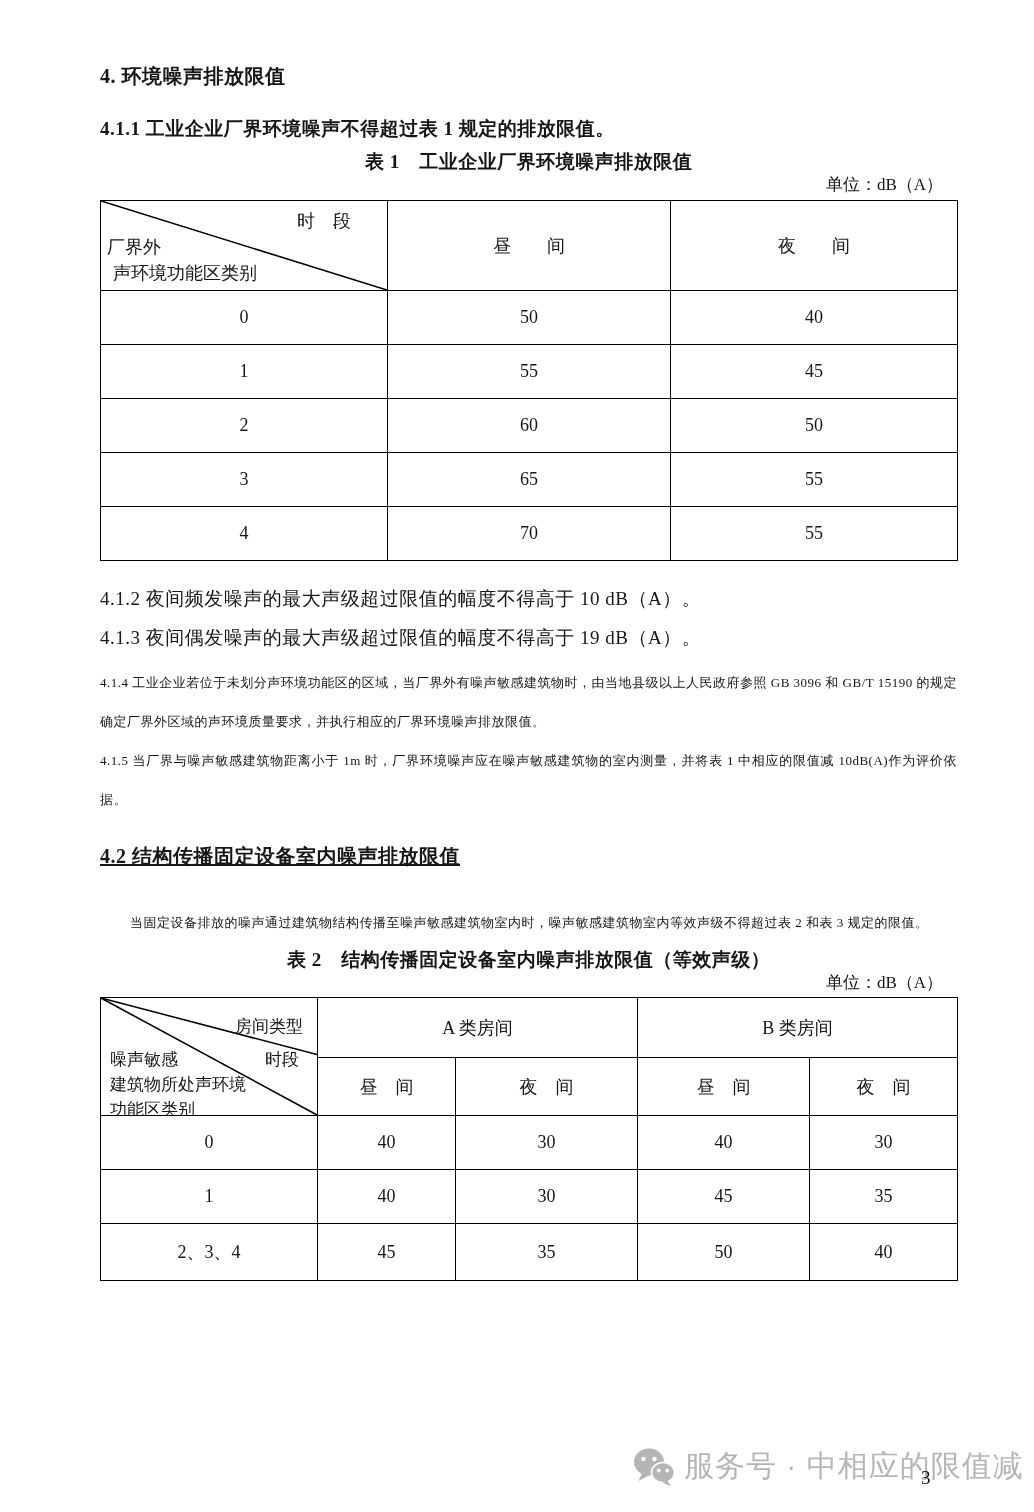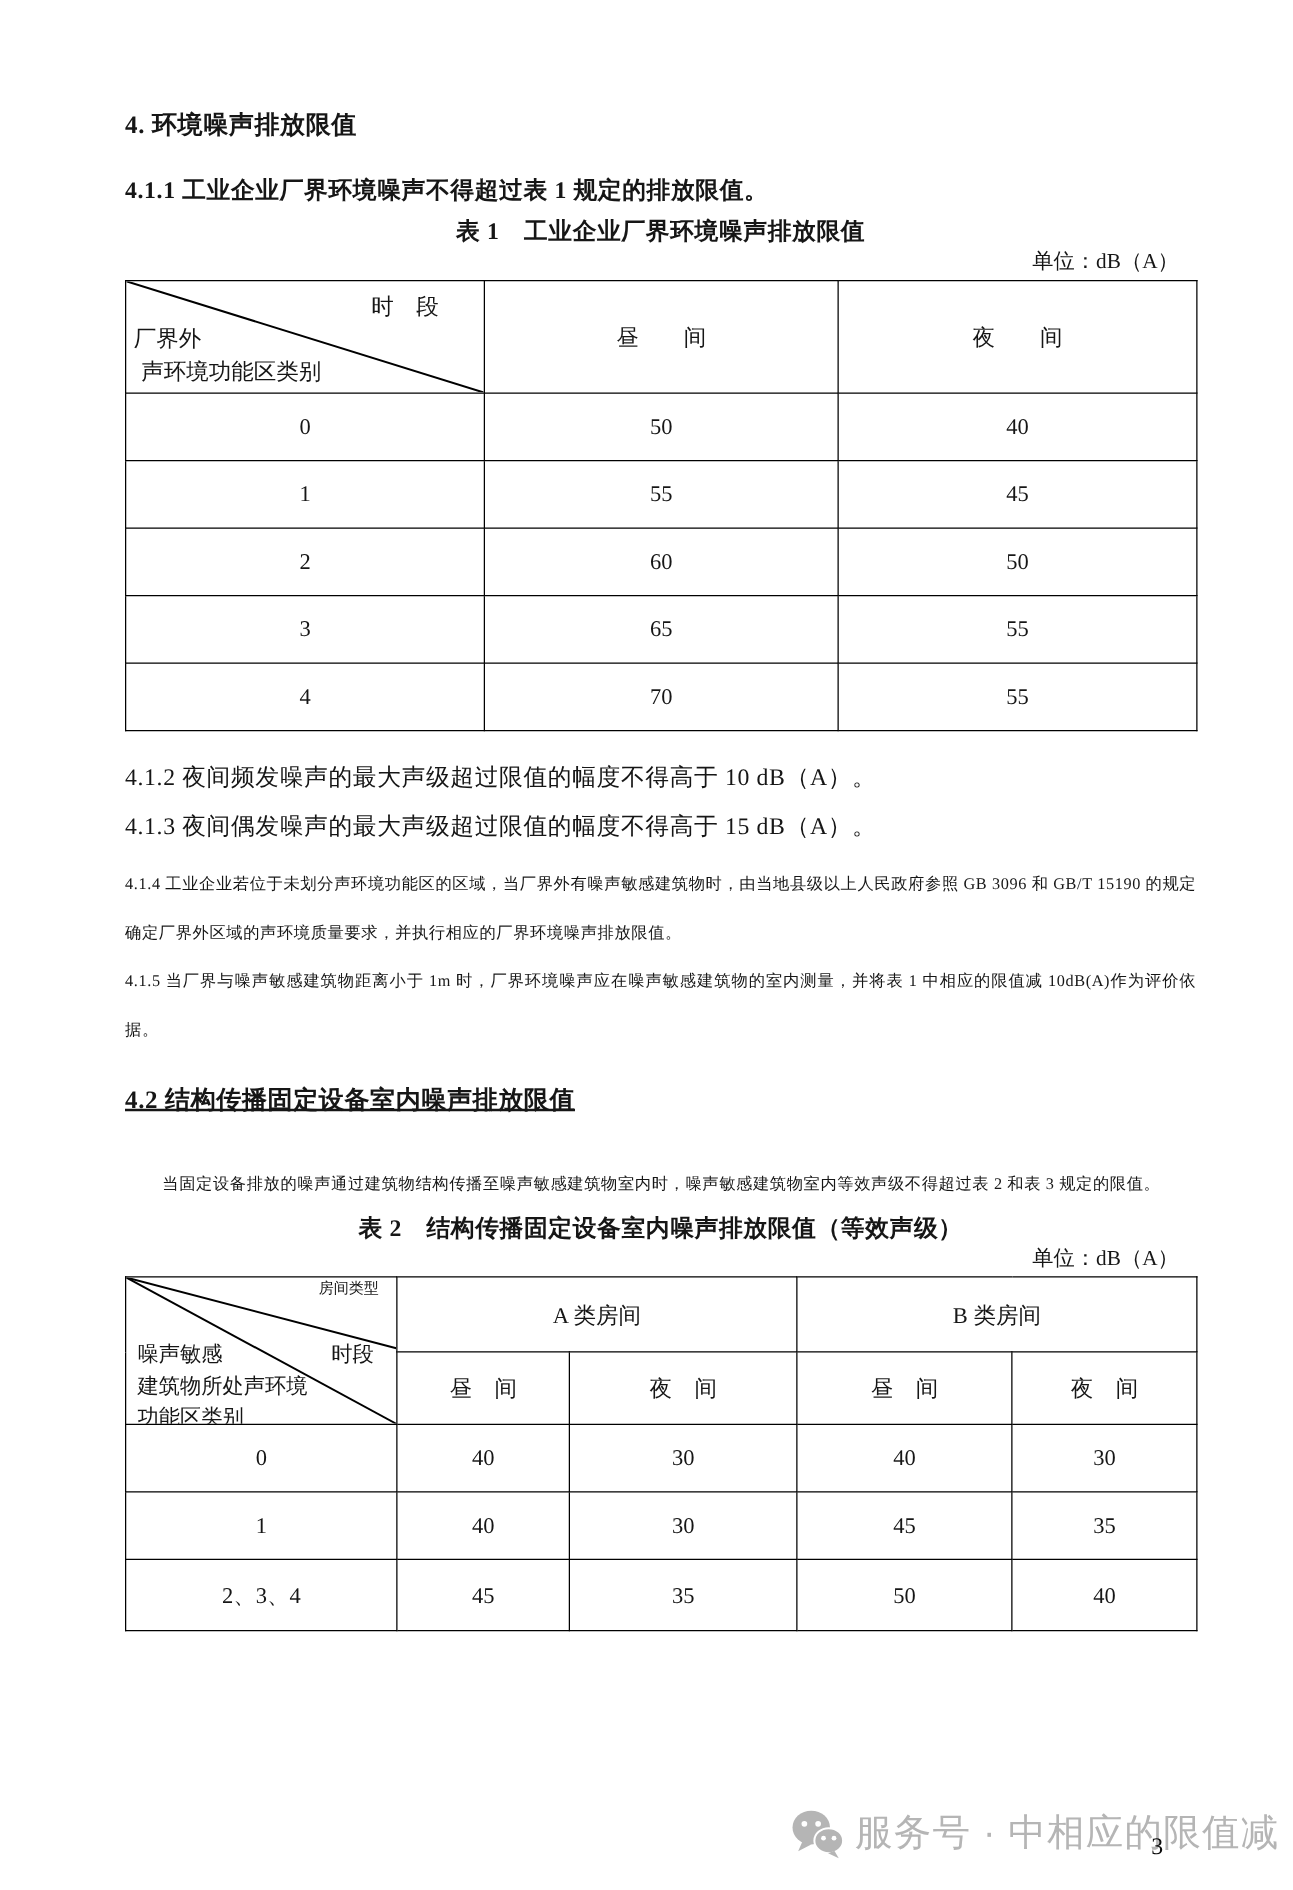--- a/index.html
+++ b/index.html
@@ -2,21 +2,21 @@
 <html><head>
 <meta charset="utf-8">
 <style>
   html,body{margin:0;padding:0;background:#ffffff;}
   .page{
     position:relative;width:1034px;height:1512px;background:#ffffff;
     font-family:"Liberation Serif","DejaVu Serif",serif;color:#161616;overflow:hidden;
   }
   .content{position:absolute;left:100px;top:0;width:857px;}
   .sec-heading{font-size:20px;font-weight:bold;line-height:24px;margin:0;letter-spacing:0.5px;}
-  #sec4{margin-top:88px;}
+  #sec4{margin-top:64px;}
   #sec41{margin-top:28px;}
   #sec42{margin-top:25px;text-decoration:underline;}
   .para{font-size:19px;line-height:28px;margin:0;letter-spacing:0.5px;}
   #p411{margin-top:28px;line-height:26px;font-weight:bold;}
   #p412{margin-top:24px;}
   #p413{margin-top:11px;}
   .para-multi{font-size:13px;line-height:39px;margin:0;letter-spacing:0.5px;text-align:justify;}
   #p414{margin-top:11px;}
   #p415{margin-top:0;}
   #p42{margin-top:31px;line-height:47px;text-indent:2.3em;}
@@ -32,21 +32,21 @@
   .t1-row{height:49px;}
   .t2-grow{height:60px;}
   .t2-sub{height:58px;}
   .t2-row{height:44px;}
   td.corner{position:relative;text-align:left;}
   td.corner svg{position:absolute;left:0;top:0;width:100%;height:100%;}
   td.corner span{position:absolute;white-space:nowrap;}
   .t1c-top{top:8px;right:36px;font-size:18px;}
   .t1c-l1{left:6px;top:34px;font-size:18px;}
   .t1c-l2{left:12px;top:60px;font-size:18px;}
-  .t2c-room{top:0;right:14px;font-size:12px;}
+  .t2c-room{top:17px;right:14px;font-size:17px;}
   .t2c-period{top:50px;right:18px;font-size:17px;}
   .t2c-l1{left:9px;top:50px;font-size:17px;}
   .t2c-l2{left:9px;top:75px;font-size:17px;}
   .t2c-l3{left:9px;top:100px;font-size:17px;}
   .watermark{
     position:absolute;left:633px;top:1446px;display:flex;align-items:center;gap:9px;
     color:#b5b5b5;font-size:30px;letter-spacing:1px;white-space:nowrap;
     font-family:"Liberation Sans","DejaVu Sans",sans-serif;
   }
   .page-number{position:absolute;left:921px;top:1467px;font-size:19px;color:#0a0a0a;}
@@ -104,21 +104,21 @@
         </tr>
         <tr class="t1-row">
           <td>4</td>
           <td>70</td>
           <td>55</td>
         </tr>
       </tbody>
     </table>
 
     <p class="para" id="p412">4.1.2 夜间频发噪声的最大声级超过限值的幅度不得高于 10 dB（A）。</p>
-    <p class="para" id="p413">4.1.3 夜间偶发噪声的最大声级超过限值的幅度不得高于 15 dB（A）。</p>
+    <p class="para" id="p413">4.1.3 夜间偶发噪声的最大声级超过限值的幅度不得高于 19 dB（A）。</p>
     <p class="para-multi" id="p414">4.1.4 工业企业若位于未划分声环境功能区的区域，当厂界外有噪声敏感建筑物时，由当地县级以上人民政府参照 GB 3096 和 GB/T 15190 的规定确定厂界外区域的声环境质量要求，并执行相应的厂界环境噪声排放限值。</p>
     <p class="para-multi" id="p415">4.1.5 当厂界与噪声敏感建筑物距离小于 1m 时，厂界环境噪声应在噪声敏感建筑物的室内测量，并将表 1 中相应的限值减 10dB(A)作为评价依据。</p>
 
     <h2 class="sec-heading" id="sec42">4.2 结构传播固定设备室内噪声排放限值</h2>
     <p class="para-multi" id="p42">当固定设备排放的噪声通过建筑物结构传播至噪声敏感建筑物室内时，噪声敏感建筑物室内等效声级不得超过表 2 和表 3 规定的限值。</p>
 
     <div class="table-title" id="t2-title">表 2　结构传播固定设备室内噪声排放限值（等效声级）</div>
     <div class="unit">单位：dB（A）</div>
 
     <table id="table2">

